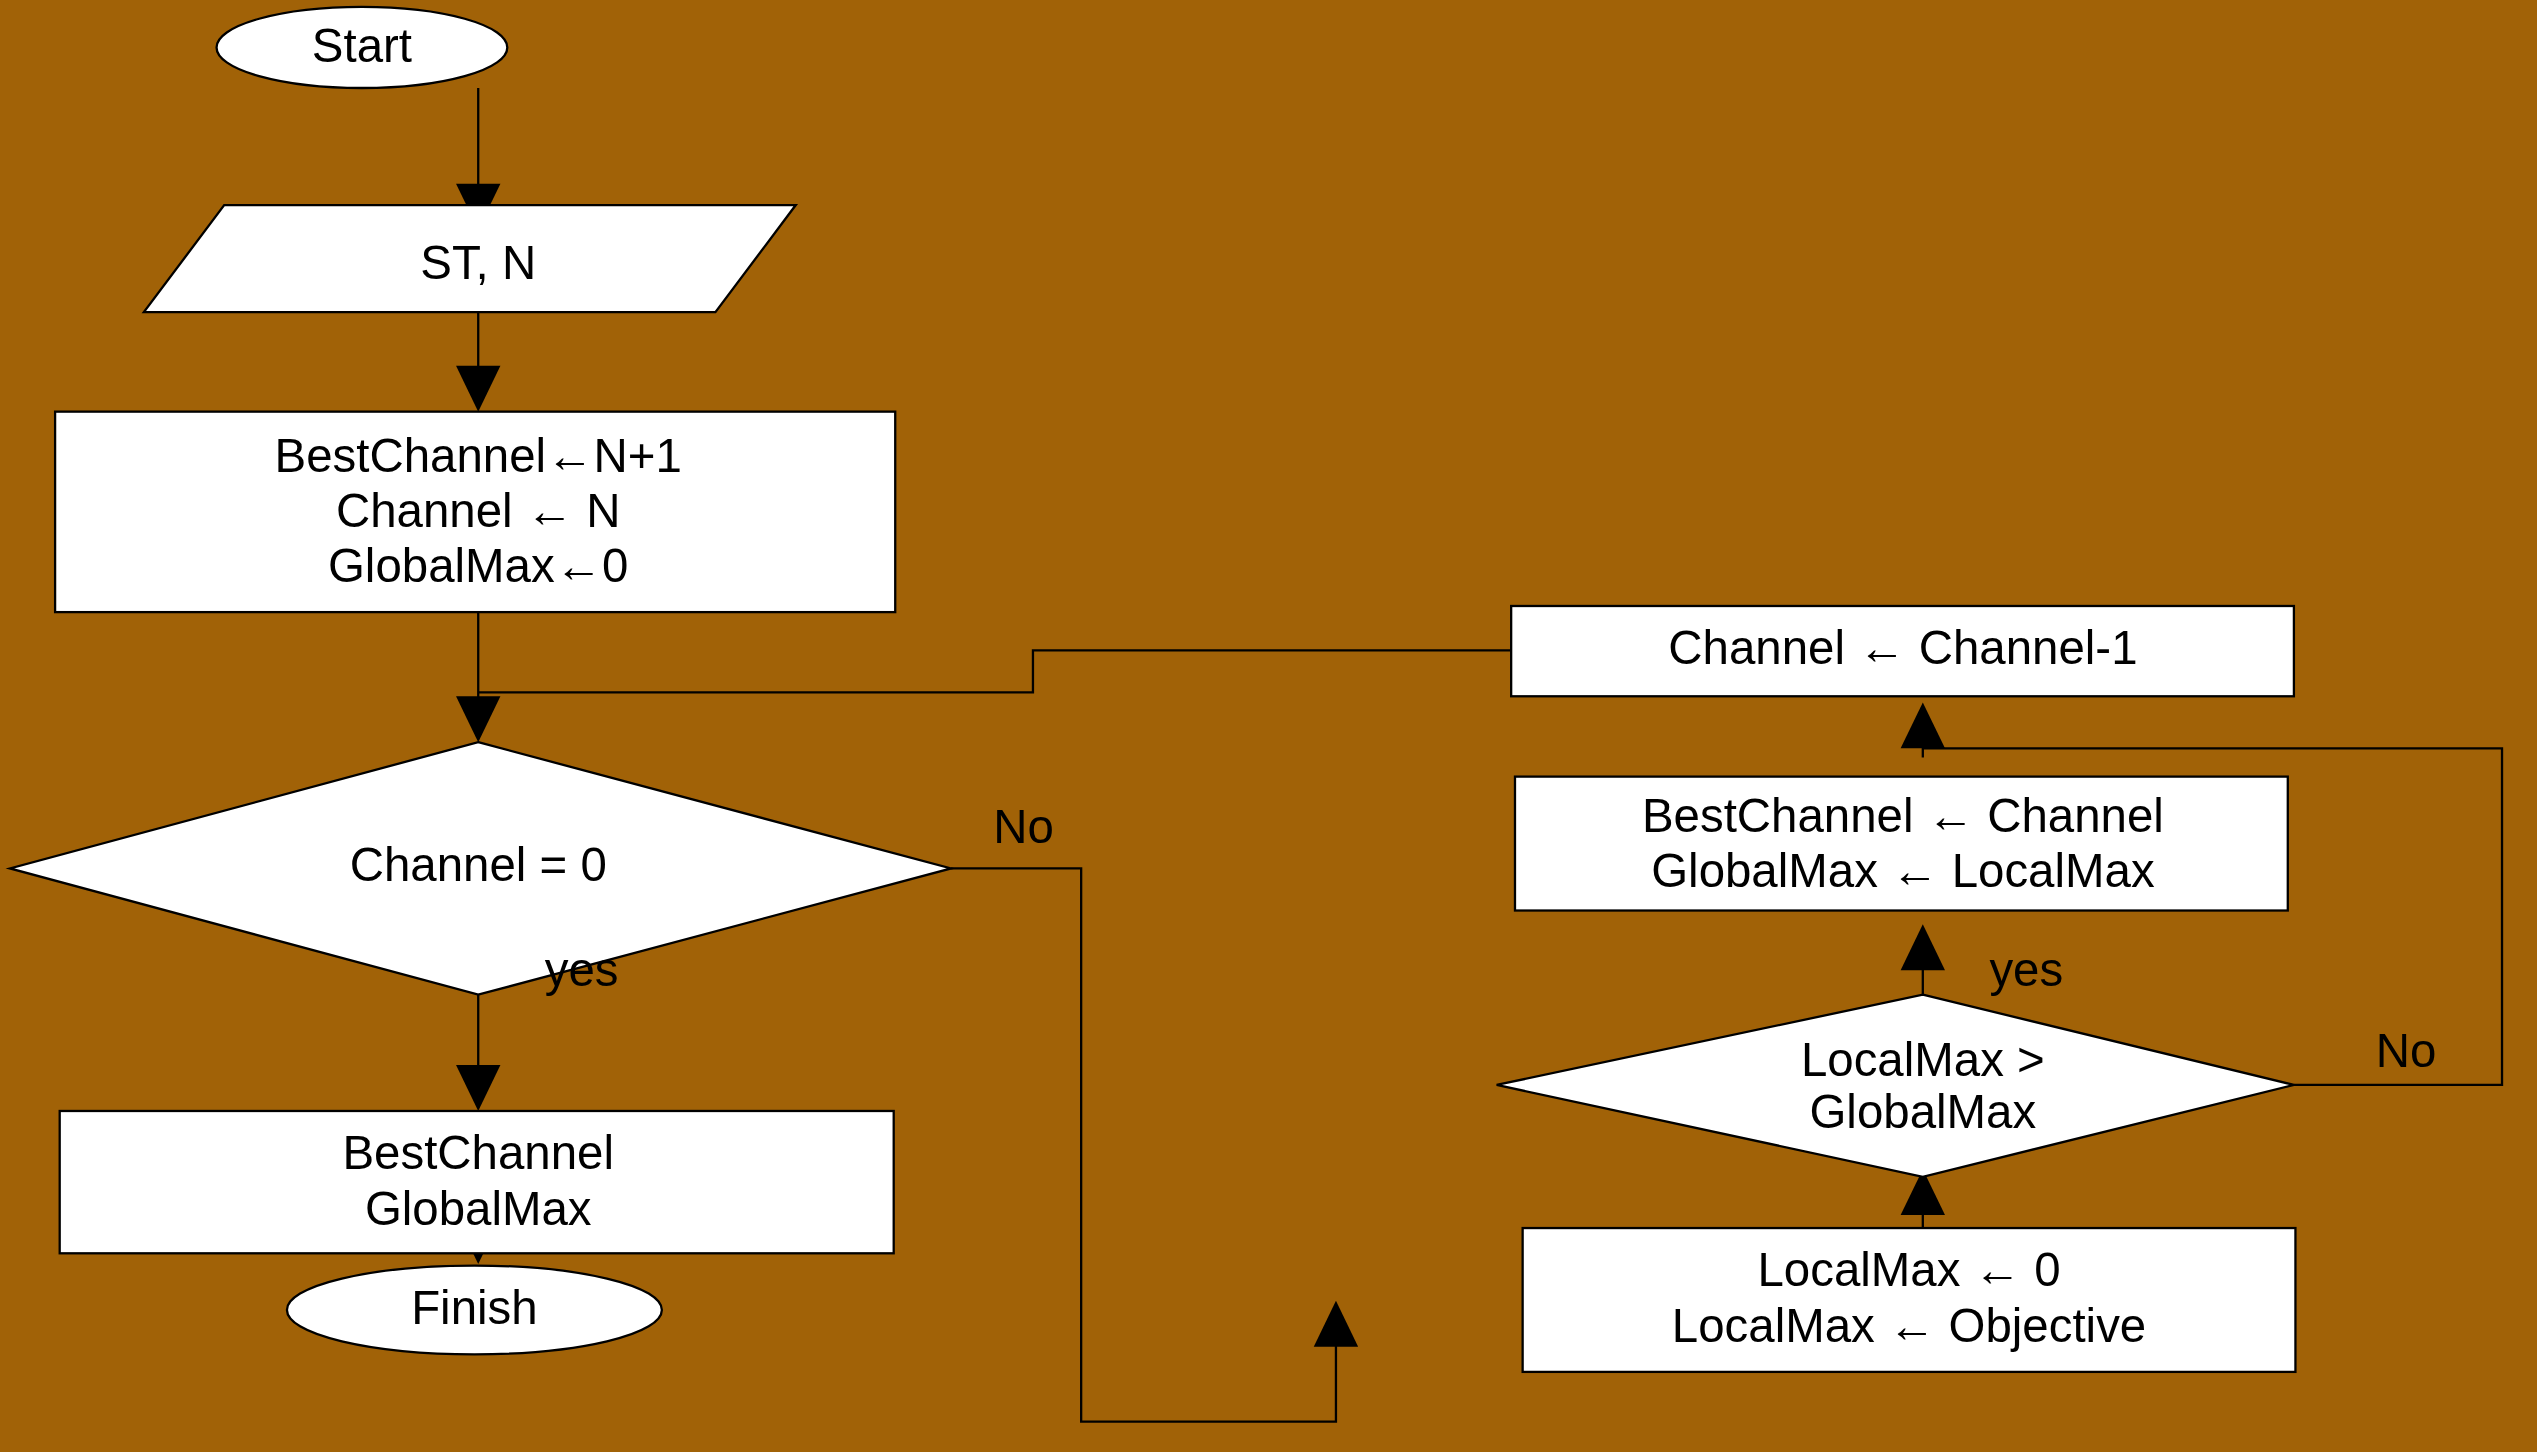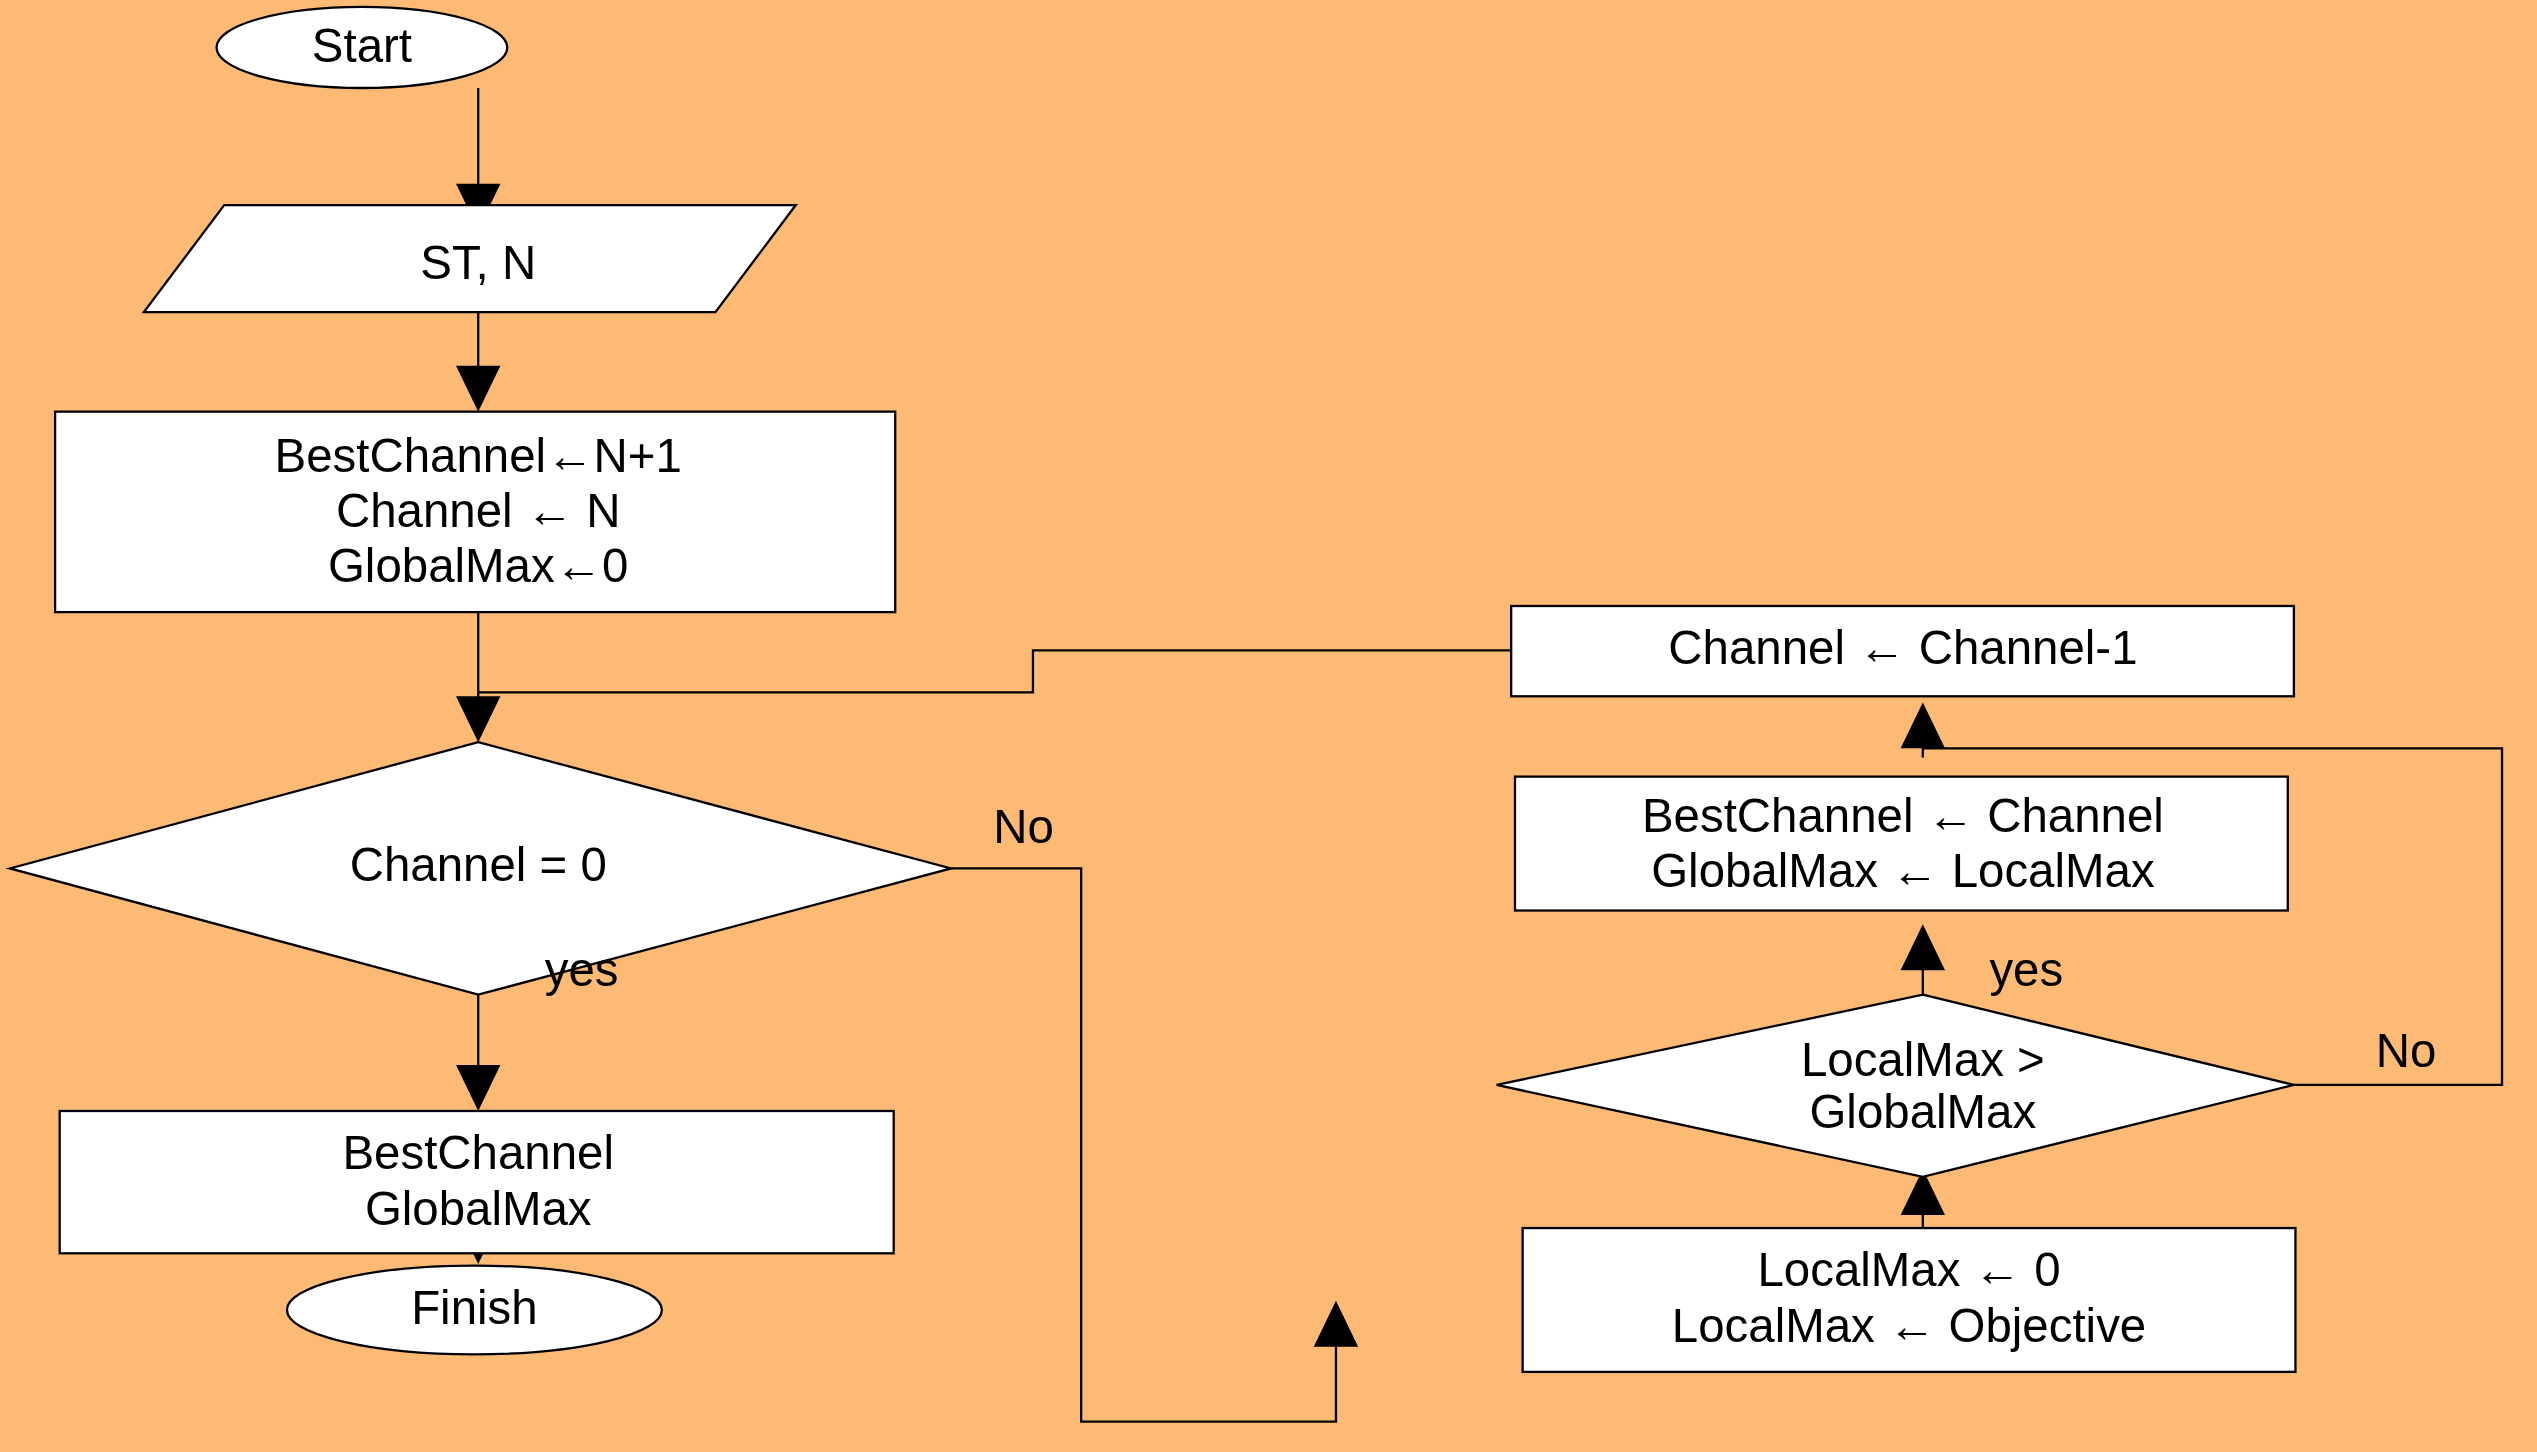--- a/index.html
+++ b/index.html
@@ -10,21 +10,21 @@
   body {
     width: 2538px;
     height: 1453px;
     font-family: "Liberation Sans", sans-serif;
     overflow: hidden;
   }
   #flowchart-root {
     position: relative;
     width: 2538px;
     height: 1453px;
-    background: #fdba74;
+    background: #a16207;
   }
   svg#flow-svg {
     display: block;
     width: 2538px;
     height: 1453px;
   }
   .shape-outline {
     fill: #ffffff;
     stroke: #000000;
     stroke-width: 3;

